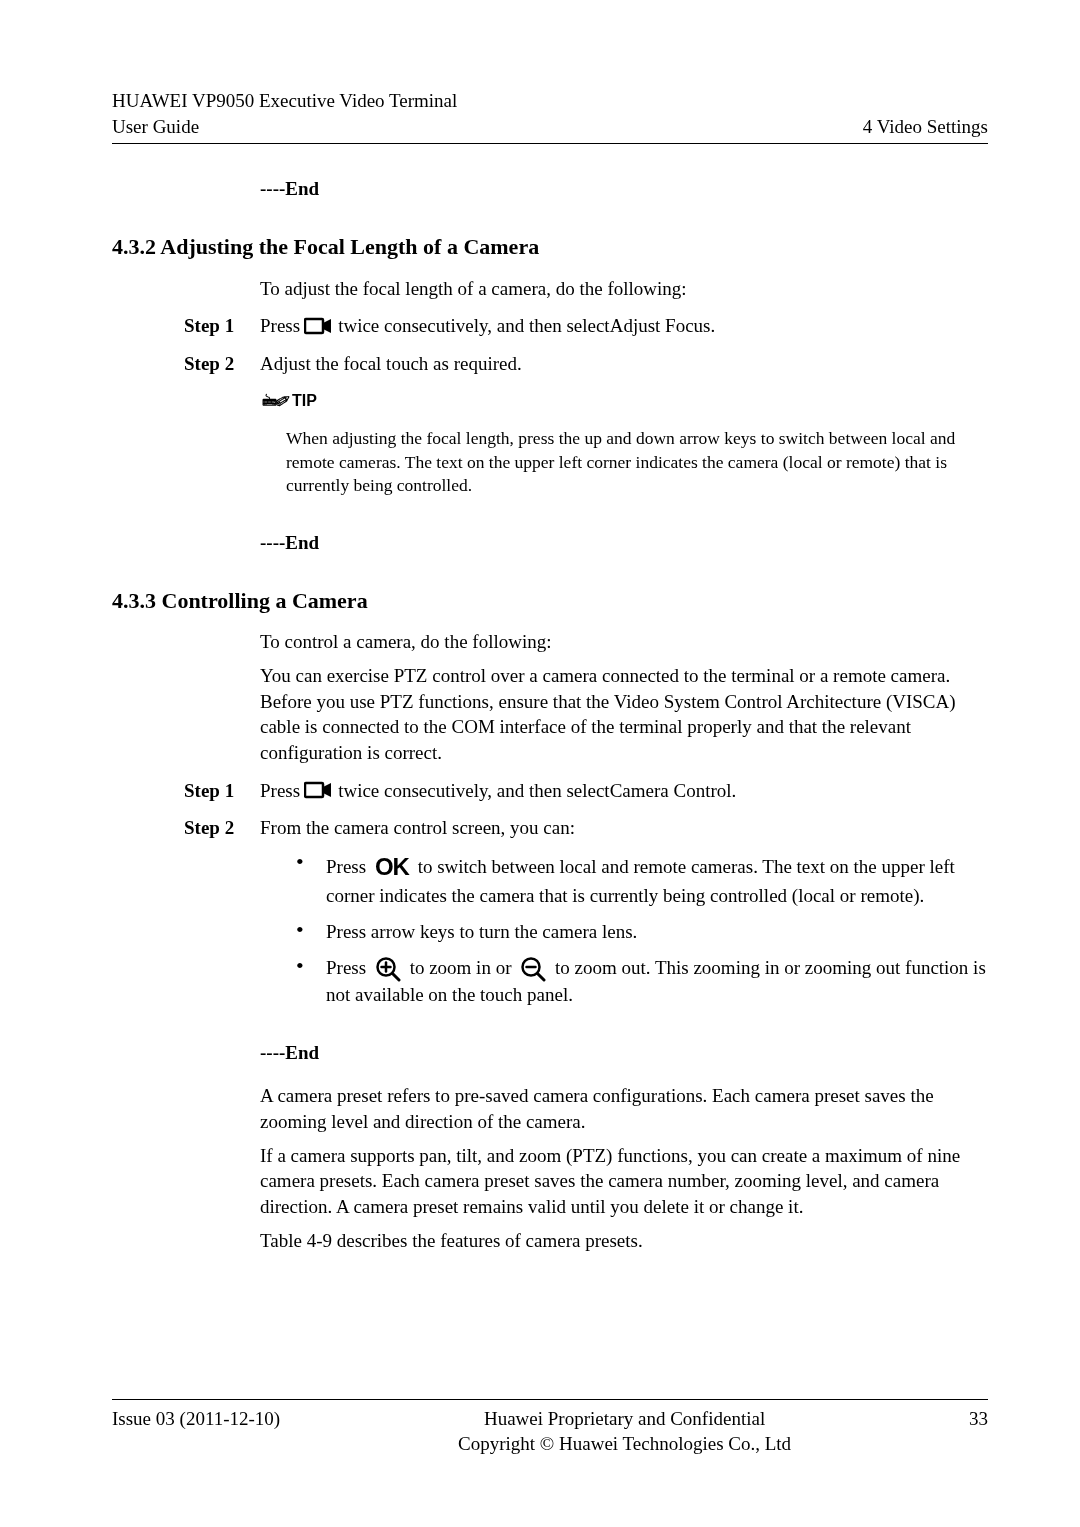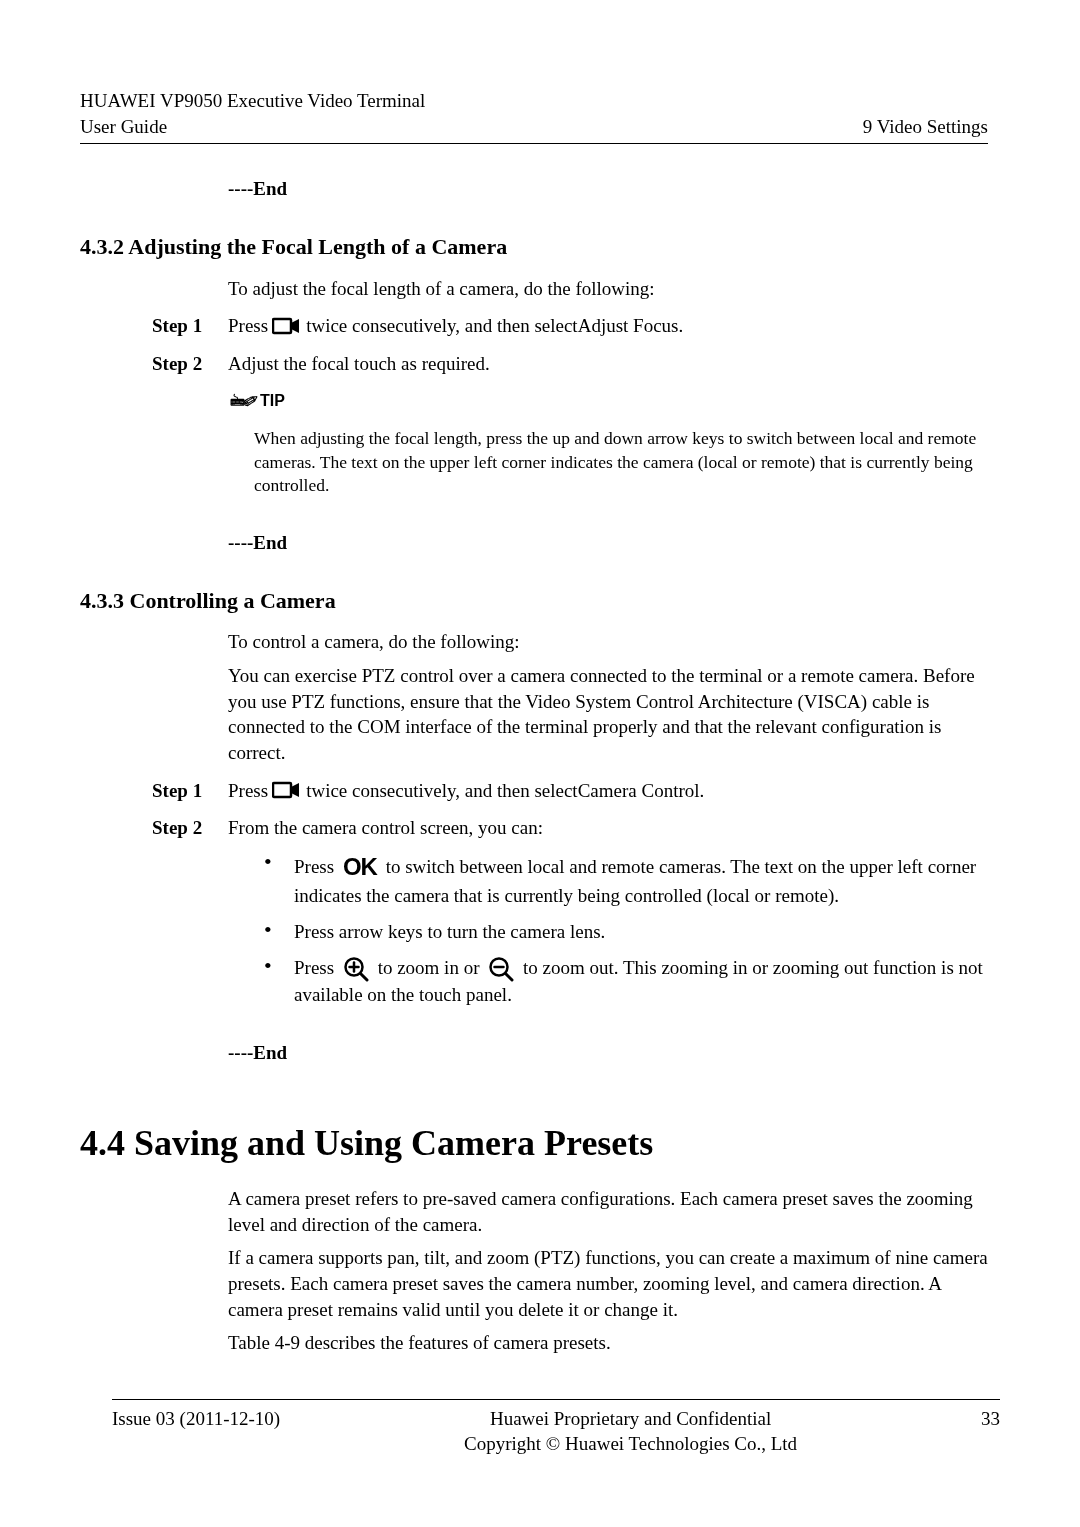--- a/index.html
+++ b/index.html
@@ -12,21 +12,21 @@
     font-family: "Times New Roman", Times, serif;
     color: #000;
     font-size: 19px;
     line-height: 1.35;
   }
   .page {
     position: relative;
     width: 1080px;
     height: 1527px;
     box-sizing: border-box;
-    padding: 88px 92px 0 80px;
+    padding: 88px 92px 0 112px;
   }
   .header {
     display: flex;
     justify-content: space-between;
     align-items: flex-end;
     font-size: 19px;
   }
   .header .left {
     text-align: left;
   }
@@ -112,21 +112,21 @@
     position: absolute;
     left: 4px;
     top: 0;
     font-size: 22px;
     line-height: 1;
   }
   .bold { font-weight: normal; }
   .footer {
     position: absolute;
     left: 112px;
-    right: 80px;
+    right: 92px;
     bottom: 70px;
   }
   .footer .hr2 {
     border: none;
     border-top: 1px solid #000;
     margin: 0 0 6px 0;
   }
   .footer-row {
     display: flex;
     justify-content: space-between;
@@ -158,21 +158,21 @@
 </head>
 <body>
 
 <div class="page">
 
   <div class="header">
     <div class="left">
       <div>HUAWEI VP9050 Executive Video Terminal</div>
       <div>User Guide</div>
     </div>
-    <div class="right">9 Video Settings</div>
+    <div class="right">4 Video Settings</div>
   </div>
   <hr class="hr">
 
   <div class="indent-block">
     <p class="end-marker">----End</p>
   </div>
 
   <h2 class="sec">4.3.2 Adjusting the Focal Length of a Camera</h2>
   <div class="indent-block">
     <p>To adjust the focal length of a camera, do the following:</p>
@@ -256,21 +256,20 @@
         <line x1="6.5" y1="11" x2="15.5" y2="11" stroke="#000" stroke-width="2.5" stroke-linecap="round"></line>
       </svg>
       <span> to zoom out. This zooming in or zooming out function is not available on the touch panel.</span>
     </li>
   </ul>
 
   <div class="indent-block">
     <p class="end-marker">----End</p>
   </div>
 
-  <h1 class="bigsec">4.4 Saving and Using Camera Presets</h1>
   <div class="indent-block">
     <p>A camera preset refers to pre-saved camera configurations. Each camera preset saves the zooming level and direction of the camera.</p>
     <p>If a camera supports pan, tilt, and zoom (PTZ) functions, you can create a maximum of nine camera presets. Each camera preset saves the camera number, zooming level, and camera direction. A camera preset remains valid until you delete it or change it.</p>
     <p>Table 4-9 describes the features of camera presets.</p>
   </div>
 
   <div class="footer">
     <hr class="hr2">
     <div class="footer-row">
       <div>Issue 03 (2011-12-10)</div>

